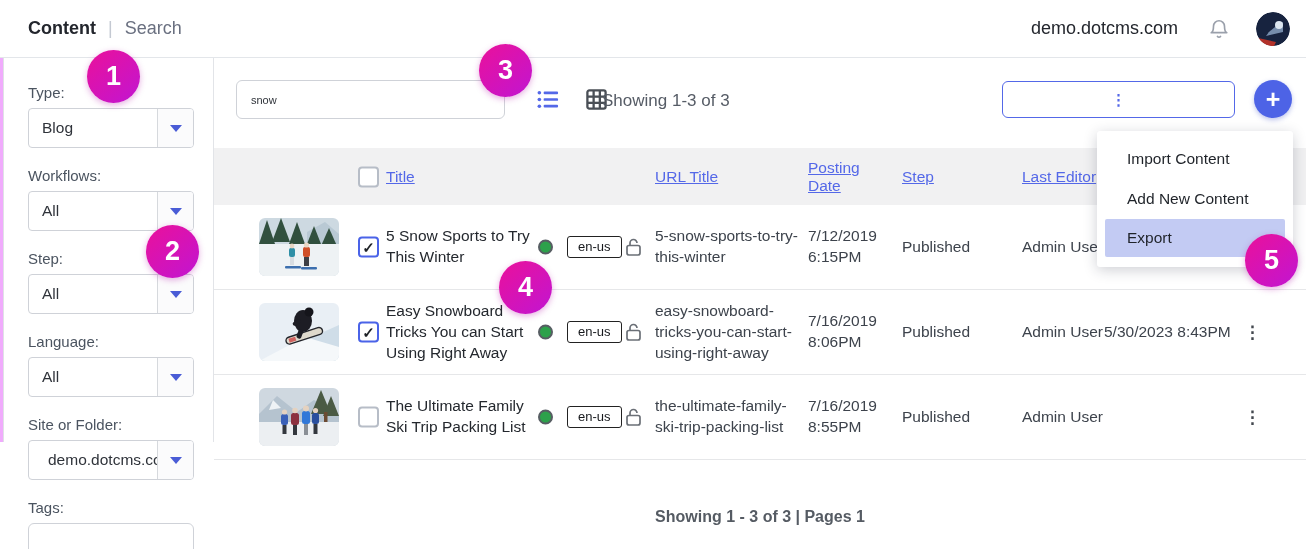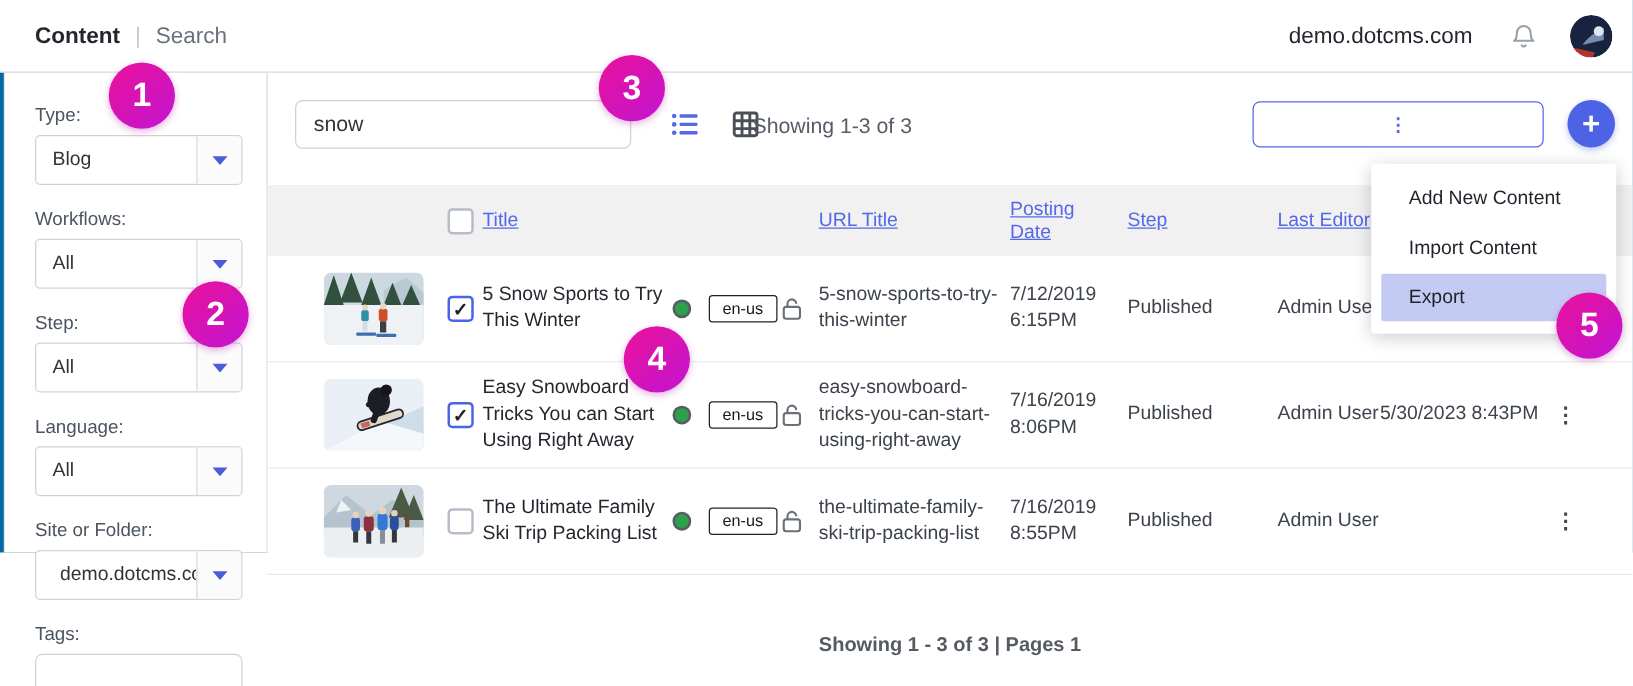--- a/index.html
+++ b/index.html
@@ -1,18 +1,18 @@
 <!DOCTYPE html>
 <html><head>
 <meta charset="utf-8">
 <style>
   * { margin:0; padding:0; box-sizing:border-box; }
   html,body { width:1306px; height:549px; overflow:hidden; background:#fff;
     font-family:"Liberation Sans", sans-serif; color:#2b2f36; }
-  .page { position:relative; width:1306px; height:442px; background:#0369a1; }
+  .page { position:relative; width:1306px; height:442px; background:#f0abfc; }
 
   
   .topbar { position:absolute; top:0; left:0; right:0; height:58px; background:#fff;
     border-bottom:1px solid #e3e6ea; display:flex; align-items:center; }
   .tb-left { display:flex; align-items:center; padding-left:28px; }
   .tb-app { font-size:18px; font-weight:700; color:#23262d; }
   .tb-sep { color:#c4c9d2; font-size:18px; margin:0 12px; font-weight:300; }
   .tb-section { font-size:18px; color:#6a7080; }
   .tb-right { margin-left:auto; display:flex; align-items:center; padding-right:16px; }
   .tb-site { font-size:18px; color:#23262d; margin-right:30px; }
@@ -32,21 +32,21 @@
   .select-value.indent { padding-left:19px; }
   .select-btn { width:36px; border-left:1px solid #d6d9dd; background:#fbfbfc;
     display:flex; align-items:center; justify-content:center; }
   .tri-down { width:0; height:0; border-left:6px solid transparent; border-right:6px solid transparent;
     border-top:7px solid #4a5cd6; }
   .textbox { height:40px; border:1px solid #cfd2d8; border-radius:6px; background:#fff; width:166px; }
 
   
   .main { position:absolute; top:58px; left:214px; right:0; bottom:0; background:#fff; }
   .search-input { position:absolute; left:22px; top:22px; width:269px; height:39px;
-    border:1px solid #cfd2d8; border-radius:6px; padding:12px 14px; font-size:17px; color:#2f333a;
+    border:1px solid #cfd2d8; border-radius:6px; padding:12px 14px; font-size:11px; color:#2f333a;
     font-family:"Liberation Sans", sans-serif; outline:none; }
   .view-icon { position:absolute; top:30px; width:23px; height:23px; cursor:pointer; }
   .icon-list { left:322px; }
   .icon-grid { left:371px; }
   .results-summary { position:absolute; left:388px; top:33px; font-size:17px; color:#565c66; }
 
   .wf-btn { position:absolute; left:788px; top:23px; width:233px; height:37px; background:#fff;
     border:1px solid #5468e8; border-radius:6px; color:#5468e8; font-size:15.5px;
     display:flex; align-items:center; justify-content:center; gap:12px; cursor:pointer;
     font-family:"Liberation Sans", sans-serif; }
@@ -354,22 +354,22 @@
       <span class="col c-date cell-text">7/16/2019 8:55PM</span>
       <span class="col c-step cell-text">Published</span>
       <span class="col c-editor cell-text">Admin User</span>
       <span class="col c-menu row-kebab">⋮</span>
     </div>
 
     <div class="pagination">Showing 1 - 3 of 3 | Pages 1</div>
   </div>
 
   <div class="menu">
+    <div class="menu-item">Import Content</div>
     <div class="menu-item">Add New Content</div>
-    <div class="menu-item">Import Content</div>
     <div class="menu-item hl">Export</div>
   </div>
 
   <div class="badge b1">1</div>
   <div class="badge b2">2</div>
   <div class="badge b3">3</div>
   <div class="badge b4">4</div>
   <div class="badge b5">5</div>
 
 </div>

